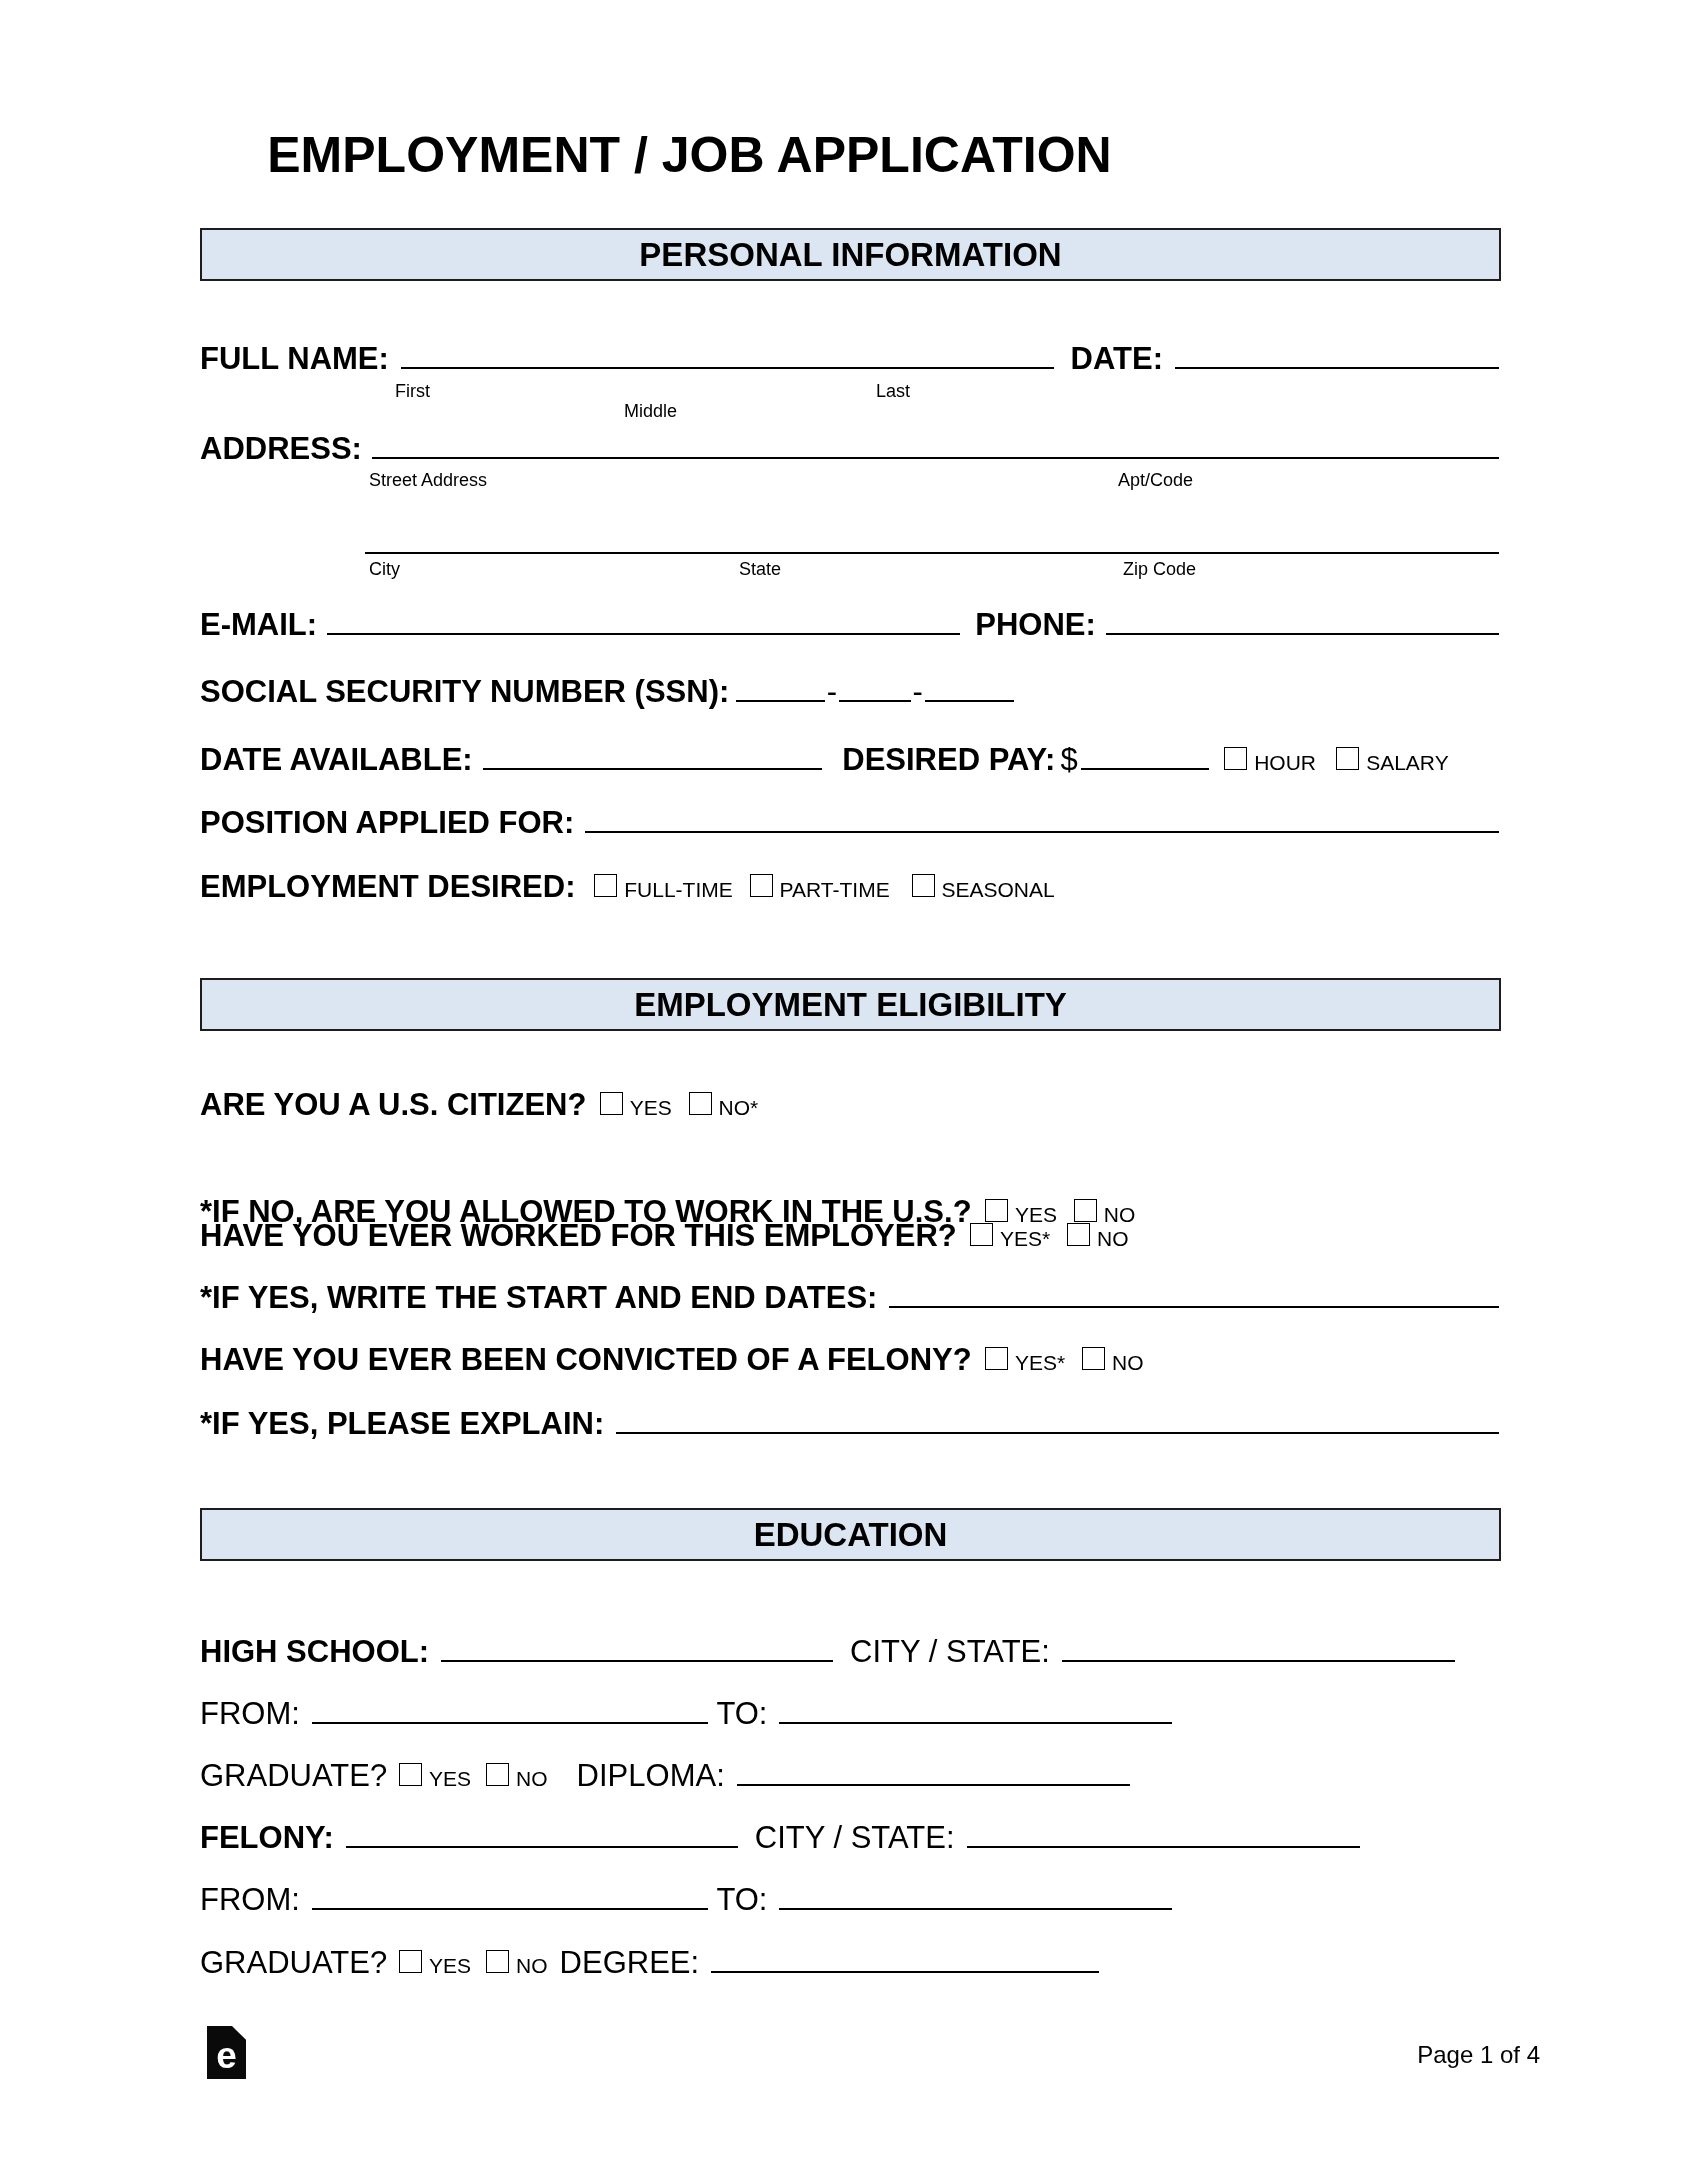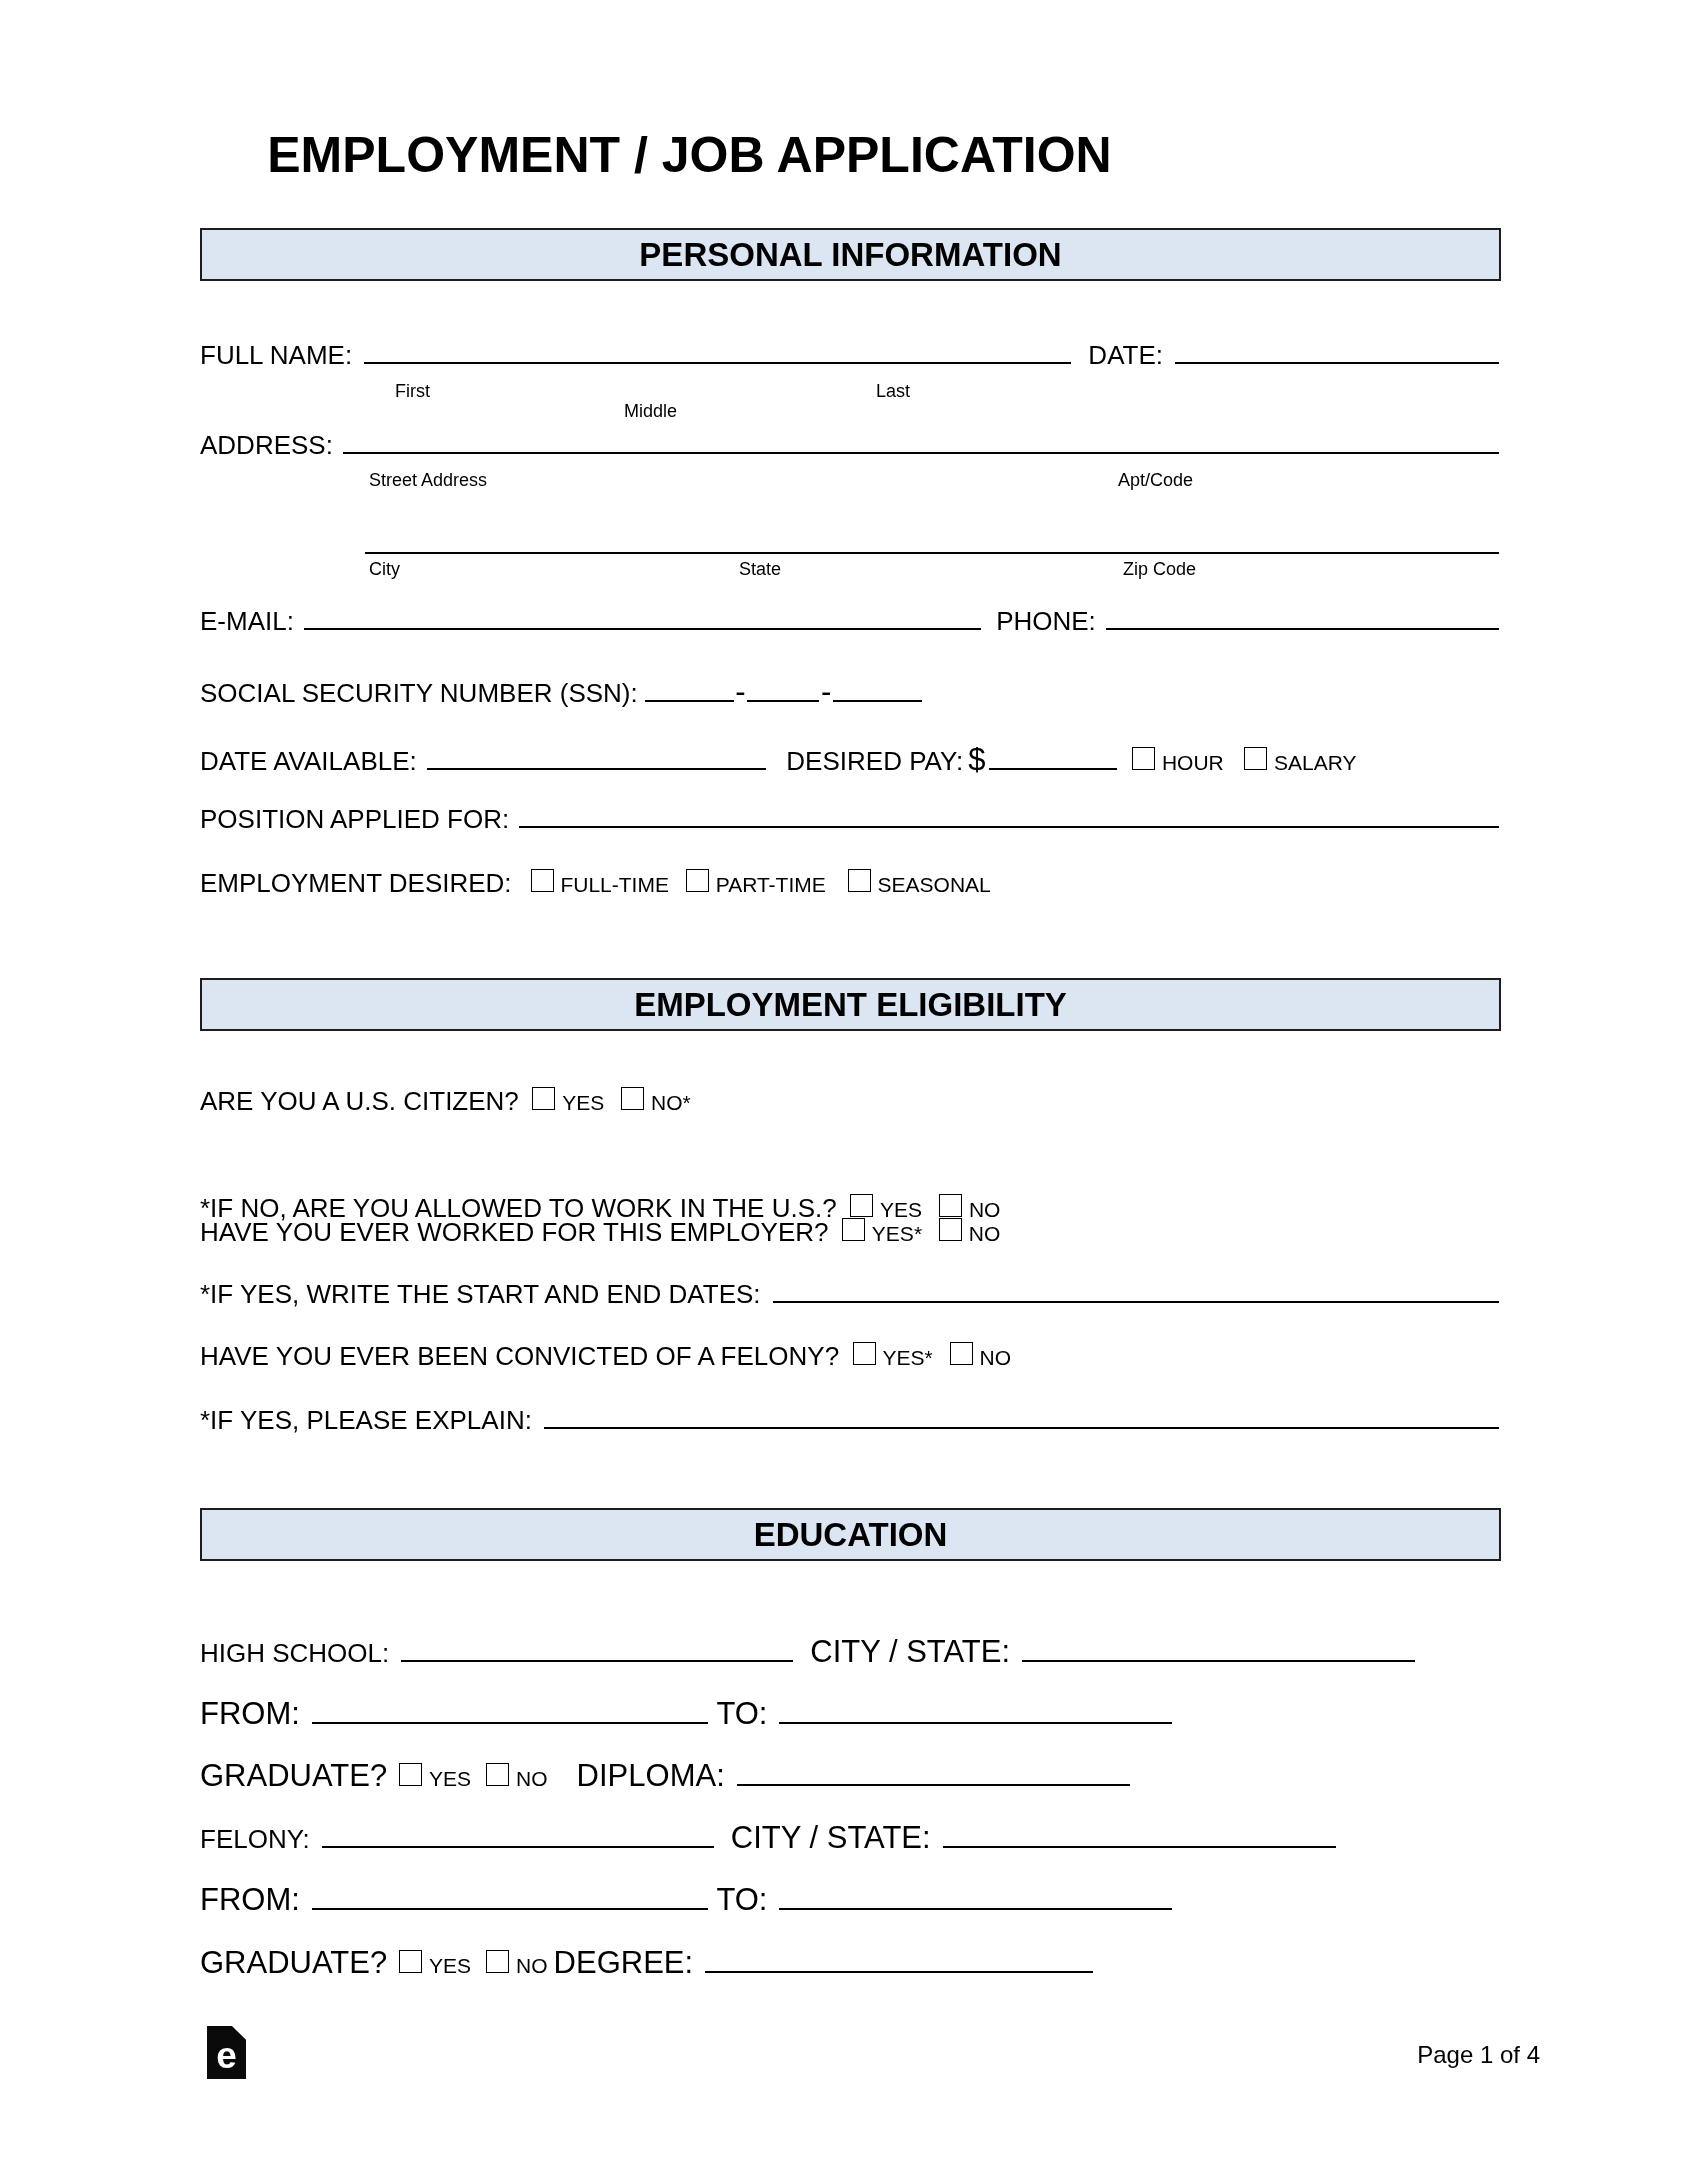--- a/index.html
+++ b/index.html
@@ -14,21 +14,21 @@
   .bar{
     position:absolute;left:200px;width:1297px;height:49px;
     background:#dce6f2;border:2.6px solid #1d1d1d;
     display:flex;align-items:center;justify-content:center;
     font-weight:bold;font-size:33px;line-height:1;
   }
   .row{
     position:absolute;left:200px;width:1299px;
     display:flex;align-items:baseline;white-space:nowrap;
   }
-  .b{font-weight:normal;font-size:26px;line-height:1.15;}
+  .b{font-weight:bold;font-size:31px;line-height:1.15;}
   .rg{font-weight:normal;font-size:31px;line-height:1.15;}
   .sm{font-weight:normal;font-size:21px;line-height:1;}
   .sub{position:absolute;font-size:18px;line-height:1;font-weight:normal;}
   .ln{height:0;border-bottom:2.6px solid #000;margin-bottom:-7.7px;}
   .cb{
     width:21px;height:21px;border:1.7px solid #000;background:#fff;
     margin-bottom:-1.7px;flex:none;
   }
   .hline{position:absolute;height:0;border-top:2.6px solid #000;}
   .logo{
@@ -202,21 +202,21 @@
     <span class="rg" style="margin-left:8.5px">TO:</span>
     <span class="ln" style="width:393px;margin-left:12px"></span>
   </div>
 
   <div class="row" style="top:1945px">
     <span class="rg">GRADUATE?</span>
     <span class="cb" style="margin-left:12px"></span>
     <span class="sm" style="margin-left:6.8px">YES</span>
     <span class="cb" style="margin-left:15.3px"></span>
     <span class="sm" style="margin-left:6.8px">NO</span>
-    <span class="rg" style="margin-left:6px">DEGREE:</span>
+    <span class="rg" style="margin-left:12px">DEGREE:</span>
     <span class="ln" style="width:388px;margin-left:12px"></span>
   </div>
 
   <div class="logo">
     <span>e</span>
   </div>
   <div class="pagenum">Page 1 of 4</div>
 
 </div>
 

